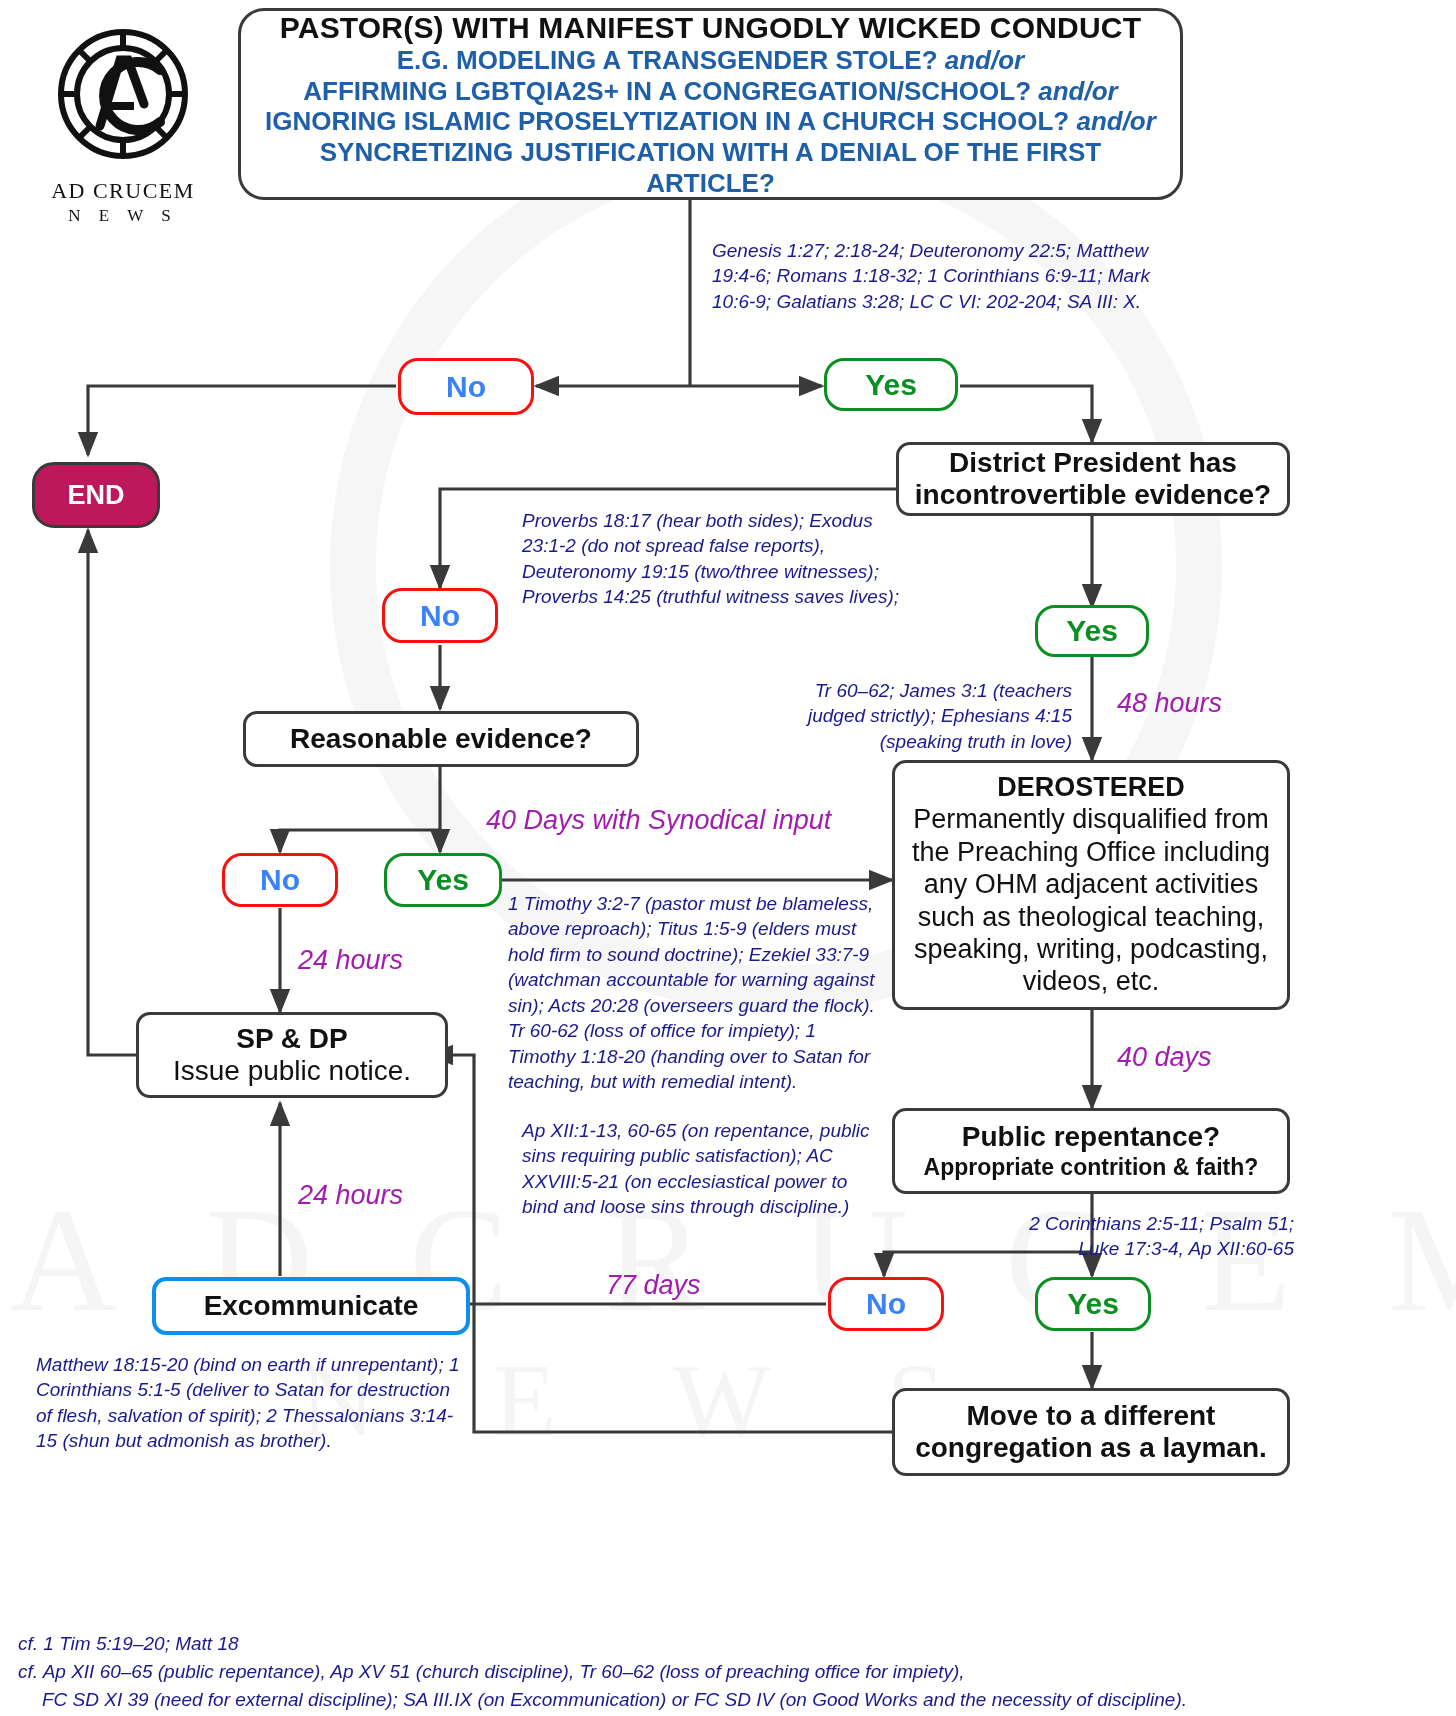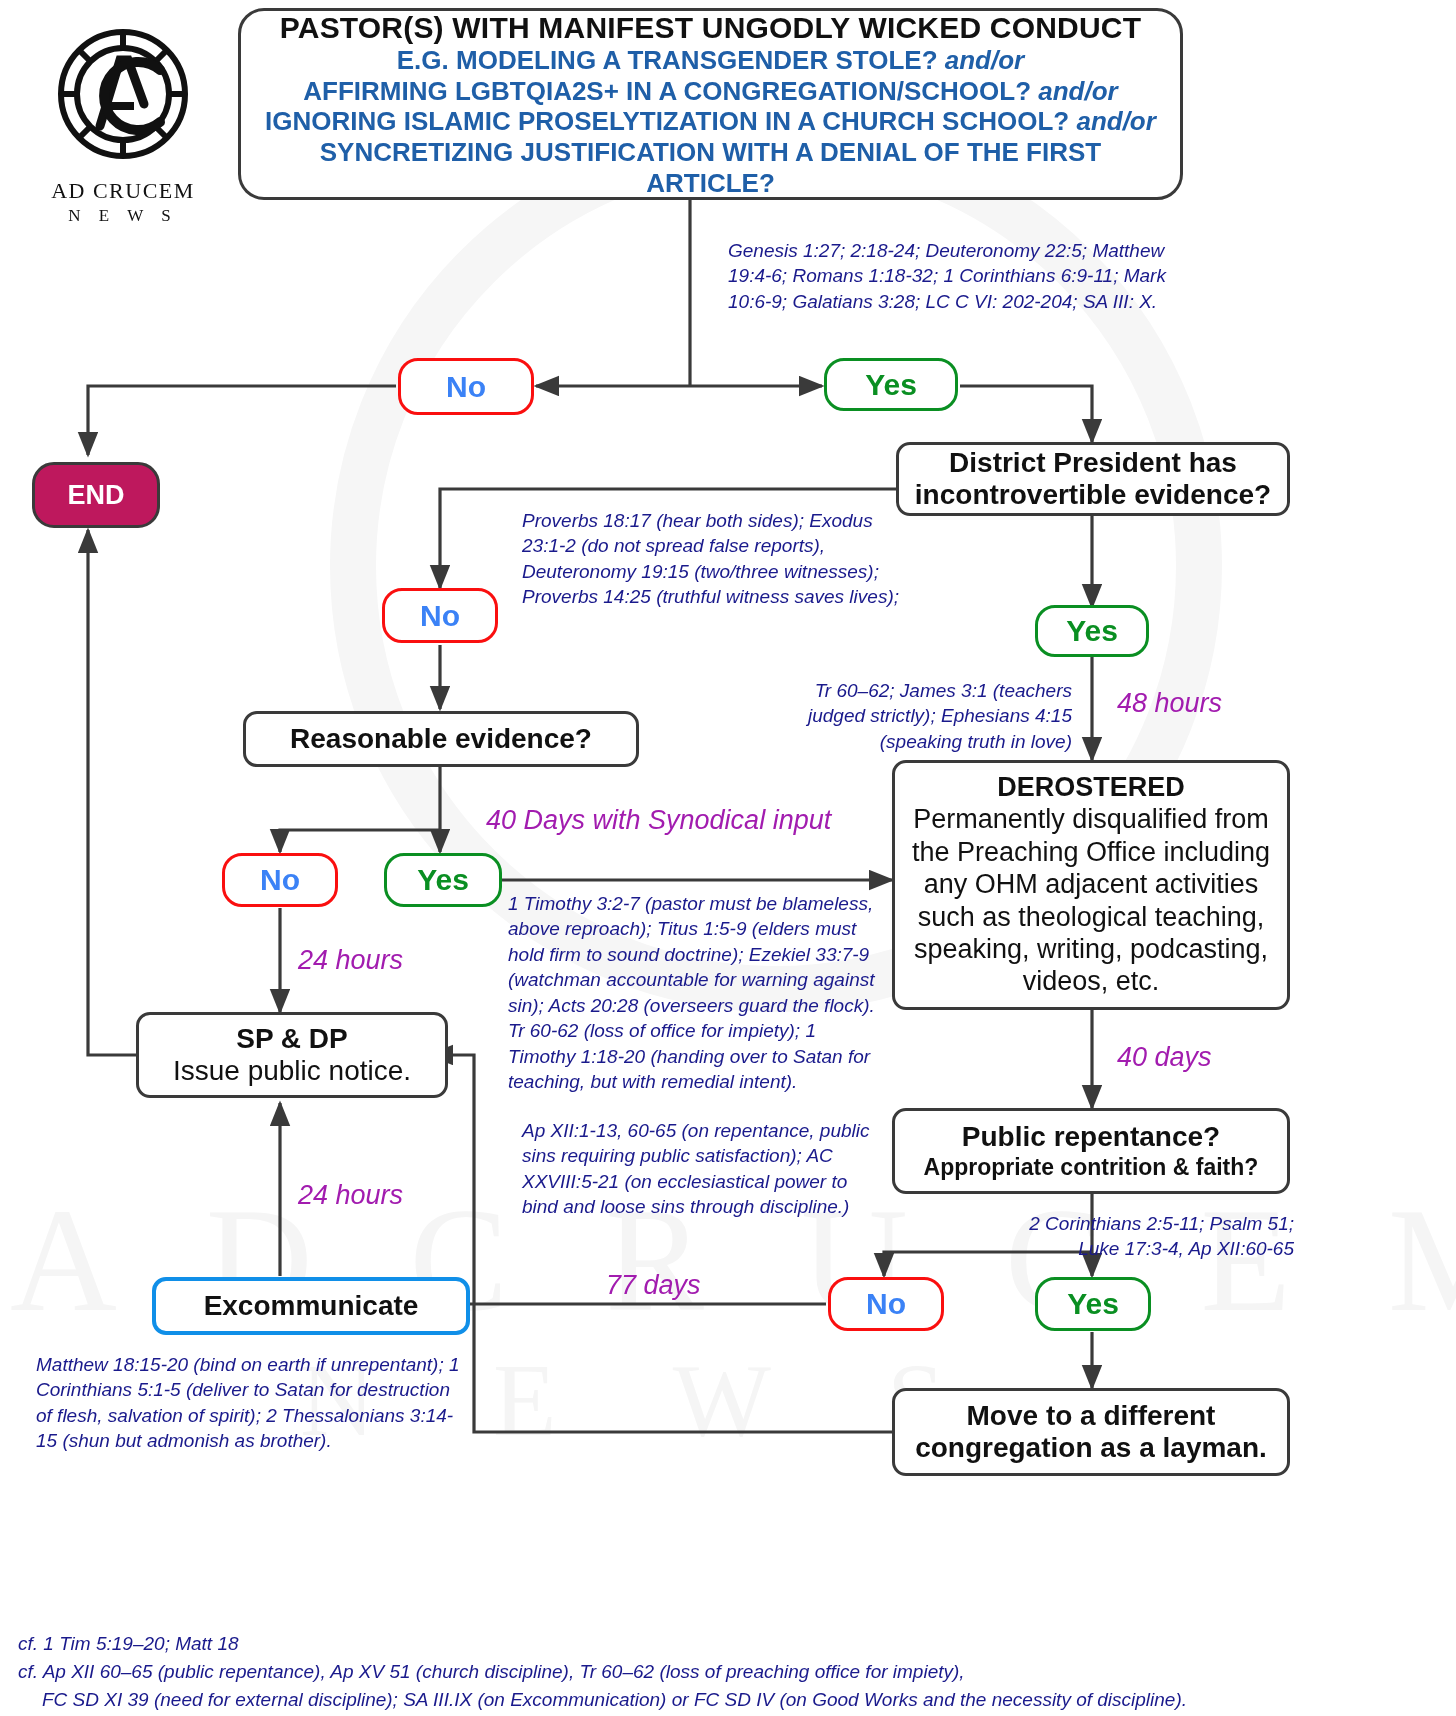--- a/index.html
+++ b/index.html
@@ -296,21 +296,21 @@
       <span>AFFIRMING LGBTQIA2S+ IN A CONGREGATION/SCHOOL? </span><i>and/or</i>
     </div>
     <div class="t-blue">
       <span>IGNORING ISLAMIC PROSELYTIZATION IN A CHURCH SCHOOL? </span><i>and/or</i>
     </div>
     <div class="t-blue">
       <span>SYNCRETIZING JUSTIFICATION WITH A DENIAL OF THE FIRST ARTICLE?</span><i></i>
     </div>
   </div>
 
-  <div class="note" style="left:728px; top:238px; width:480px;">Genesis 1:27; 2:18-24; Deuteronomy 22:5; Matthew 19:4-6; Romans 1:18-32; 1 Corinthians 6:9-11; Mark 10:6-9; Galatians 3:28; LC C VI: 202-204; SA III: X.</div>
+  <div class="note" style="left:712px; top:238px; width:480px;">Genesis 1:27; 2:18-24; Deuteronomy 22:5; Matthew 19:4-6; Romans 1:18-32; 1 Corinthians 6:9-11; Mark 10:6-9; Galatians 3:28; LC C VI: 202-204; SA III: X.</div>
 
   <div class="pill pill-no" style="left:398px; top:358px; width:136px; height:57px;">No</div>
   <div class="pill pill-yes" style="left:824px; top:358px; width:134px; height:53px;">Yes</div>
 
   <div class="end-node" style="left:32px; top:462px; width:128px; height:66px;">END</div>
 
   <div class="node" style="left:896px; top:442px; width:394px; height:74px; padding:4px 12px;">
     <div class="node-main">District President has</div>
     <div class="node-main">incontrovertible evidence?</div>
   </div>

